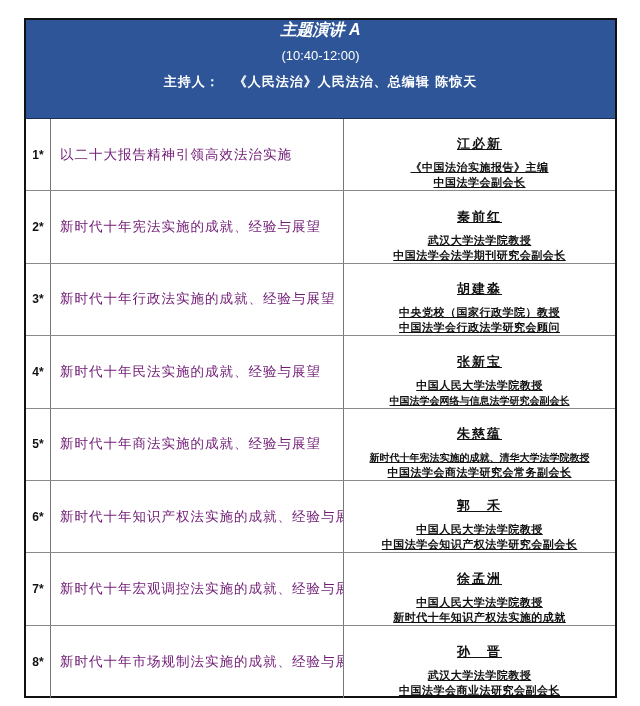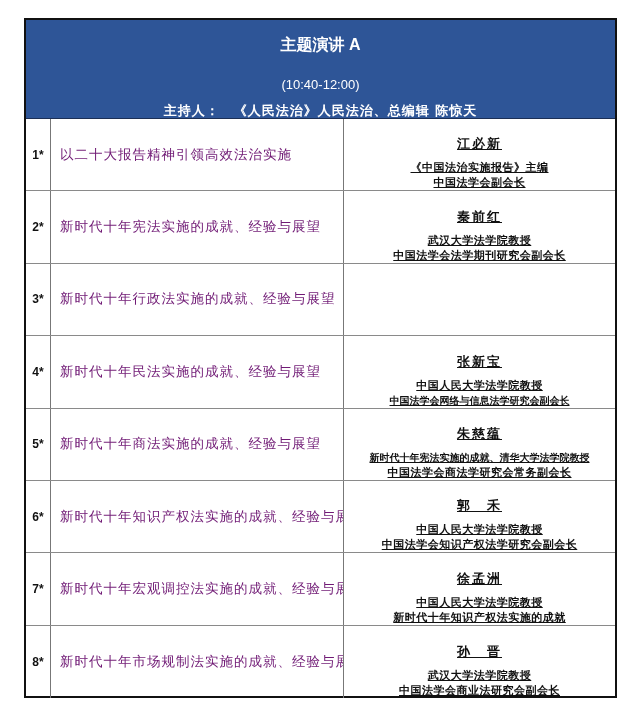--- a/index.html
+++ b/index.html
@@ -6,23 +6,23 @@
     body { width: 640px; height: 706px; position: relative; overflow: hidden;
            font-family: "DejaVu Sans", "Liberation Sans", sans-serif; }
     .sheet {
       position: absolute; left: 24px; top: 18px; width: 589px; height: 676px;
       border: 2px solid #111111; box-sizing: content-box;
     }
     .header {
       height: 99px; background: #2e5597; color: #ffffff; text-align: center;
       border-bottom: 1px solid #1c2f55; box-sizing: border-box;
     }
-    .header .title { padding-top: 15px; font-size: 16px; font-weight: bold; line-height: 20px;
-                     font-family: "Liberation Sans", "DejaVu Sans", sans-serif; }
-    .header .time { margin-top: 21px; font-size: 13px; line-height: 18px;
+    .header .title { font-size: 16px; font-weight: bold; line-height: 20px;
+                     font-family: "Liberation Sans", "DejaVu Sans", sans-serif; font-style: italic; }
+    .header .time { margin-top: 7px; font-size: 13px; line-height: 18px;
                     font-family: "Liberation Sans", "DejaVu Sans", sans-serif; }
     .header .host { margin-top: 8px; font-size: 13px; font-weight: bold; line-height: 18px;
                     font-family: "DejaVu Serif", "Liberation Serif", serif; letter-spacing: 1px; }
     .header .host .gap { display: inline-block; width: 14px; }
     .rows { position: relative; }
     .row {
       display: flex; height: 72.4px; border-bottom: 1px solid #8a8a8a; box-sizing: border-box;
     }
     .row:last-child { border-bottom: none; }
     .num {
@@ -78,20 +78,25 @@
       <div class="speaker">
         <div class="name">秦前红</div>
         <div class="line">武汉大学法学院教授</div>
         <div class="line">中国法学会法学期刊研究会副会长</div>
       </div>
     </div>
 
     <div class="row">
       <div class="num">3*</div>
       <div class="topic">新时代十年行政法实施的成就、经验与展望</div>
+      <div class="speaker">
+        <div class="name">胡建淼</div>
+        <div class="line">中央党校（国家行政学院）教授</div>
+        <div class="line">中国法学会行政法学研究会顾问</div>
+      </div>
     </div>
 
     <div class="row">
       <div class="num">4*</div>
       <div class="topic">新时代十年民法实施的成就、经验与展望</div>
       <div class="speaker">
         <div class="name">张新宝</div>
         <div class="line">中国人民大学法学院教授</div>
         <div class="line tight">中国法学会网络与信息法学研究会副会长</div>
       </div>

